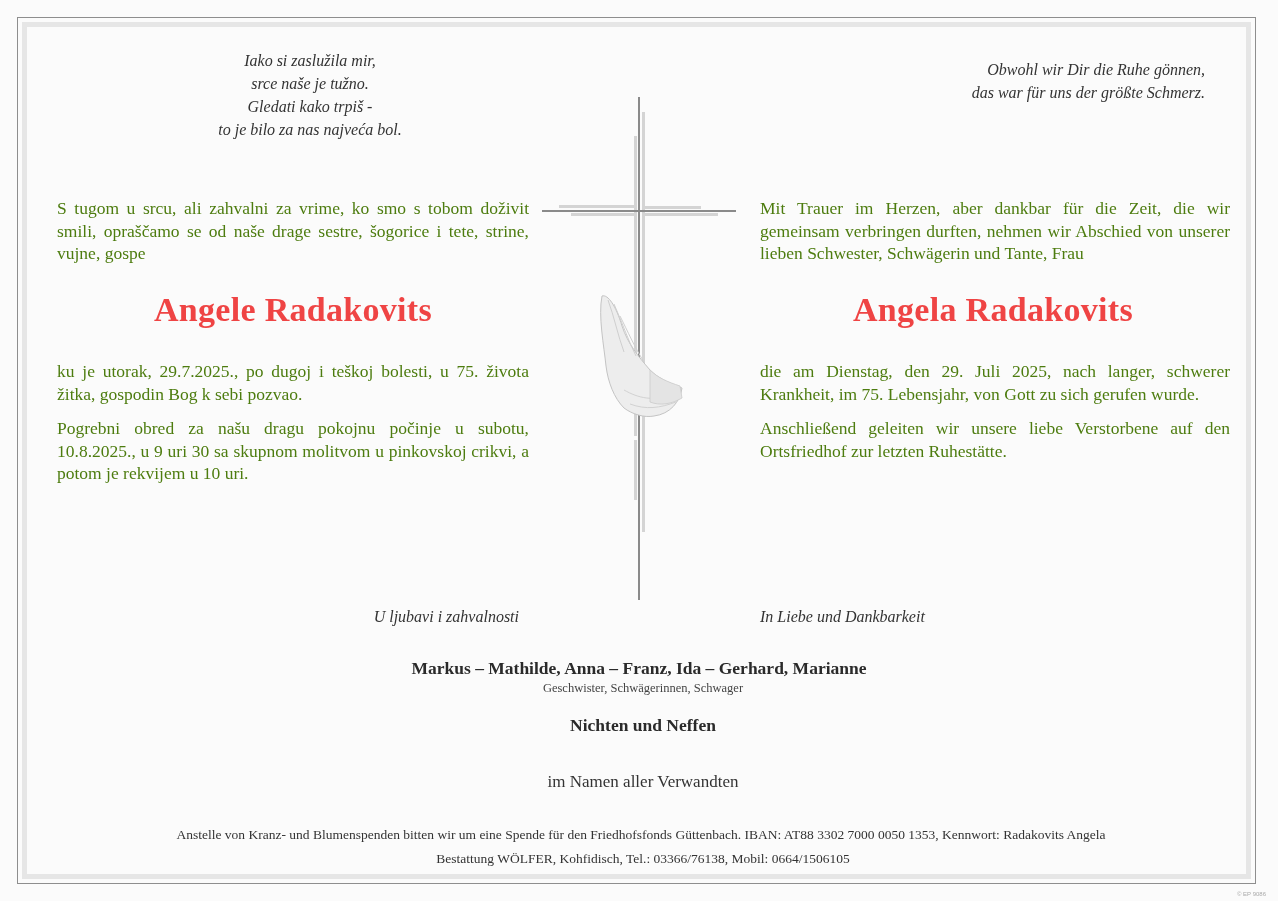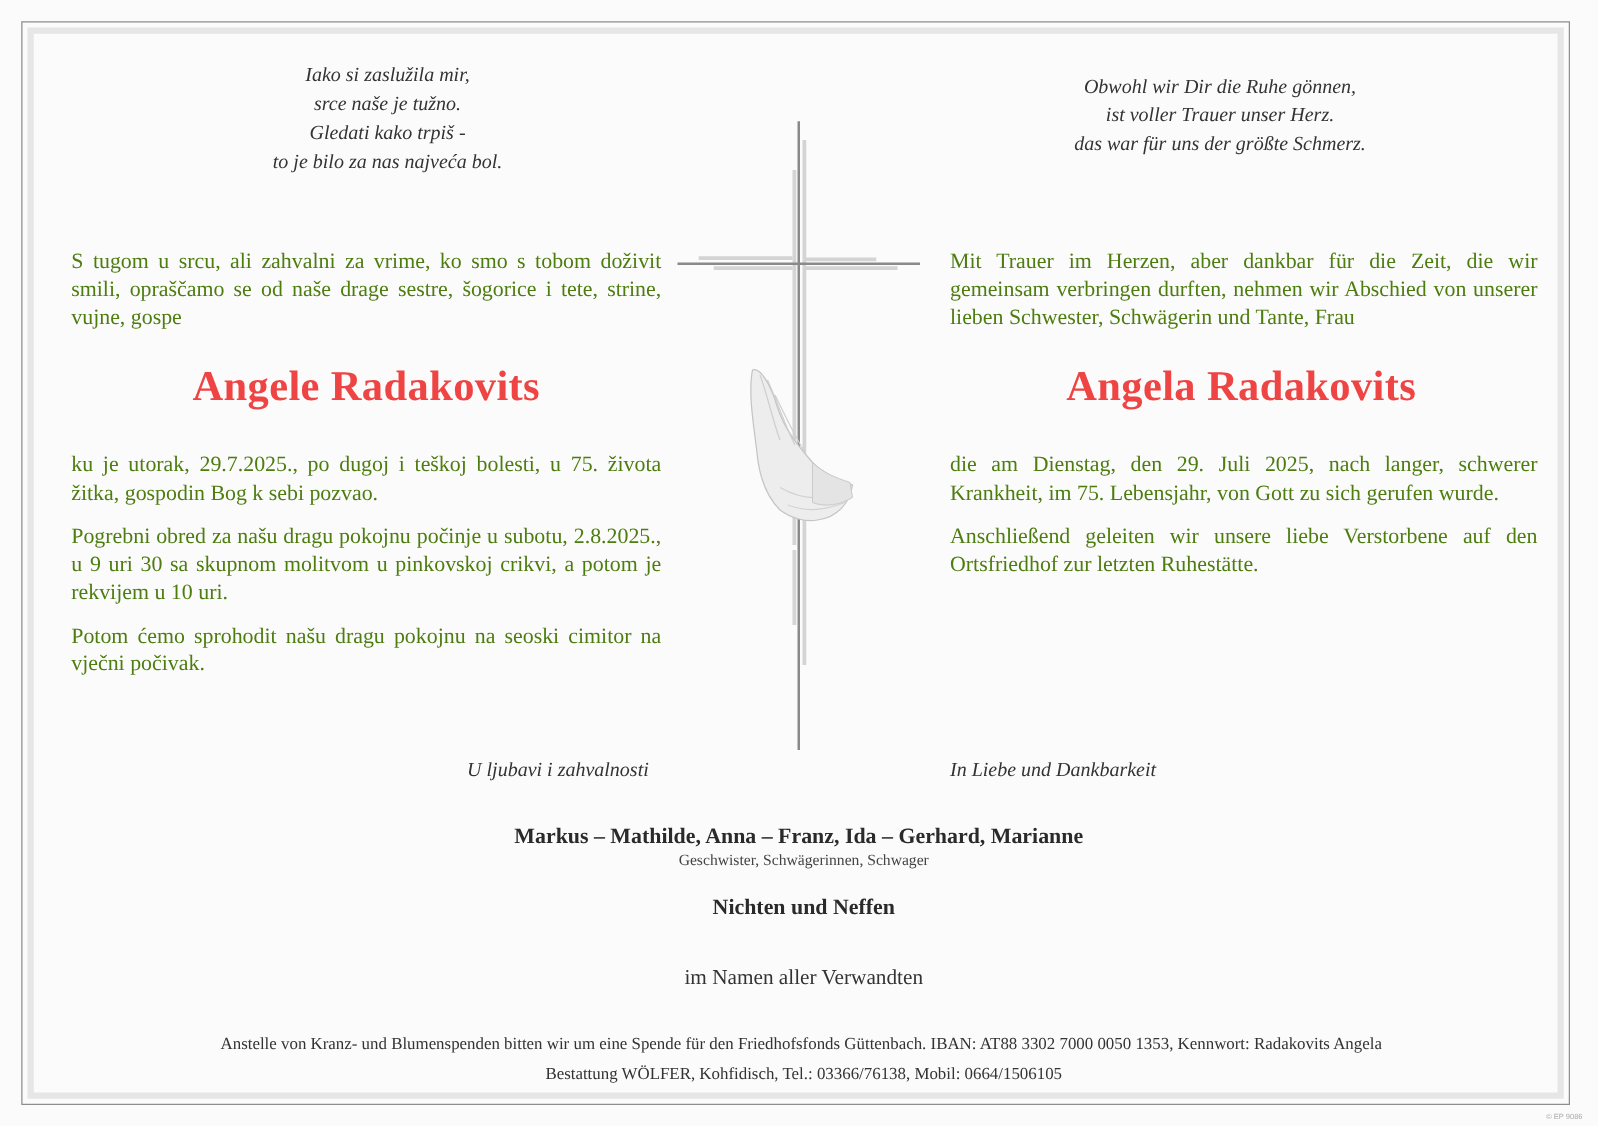--- a/index.html
+++ b/index.html
@@ -42,23 +42,22 @@
 
 <div class="frame-outer"></div>
 <div class="frame-inner"></div>
 
 <div class="abs poem" style="left:150px; top:49px; width:320px;">
   <div>Iako si zaslužila mir,</div>
   <div>srce naše je tužno.</div>
   <div>Gledati kako trpiš -</div>
   <div>to je bilo za nas najveća bol.</div>
 </div>
-<div class="abs poem" style="left:796px; top:58px; width:360px;">
+<div class="abs poem" style="left:845px; top:58px; width:360px;text-align:right;">
   <div>Obwohl wir Dir die Ruhe gönnen,</div>
-  <div>ist voller Trauer unser Herz.</div>
   <div>das war für uns der größte Schmerz.</div>
 </div>
 
 <div>
   <div class="cross-l" style="left:634px; top:136px; width:3px; height:300px;"></div>
   <div class="cross-l" style="left:642px; top:112px; width:3px; height:420px;"></div>
   <div class="cross-l" style="left:559px; top:205px; width:75px; height:3px;"></div>
   <div class="cross-l" style="left:571px; top:213px; width:63px; height:3px;"></div>
   <div class="cross-l" style="left:643px; top:206px; width:58px; height:3px;"></div>
   <div class="cross-l" style="left:643px; top:213px; width:75px; height:3px;"></div>
@@ -73,22 +72,21 @@
   <path d="M30 104 C44 112, 60 116, 80 108 M36 118 C52 124, 66 122, 82 116" stroke="#d2d2d2" stroke-width="1" fill="none"></path>
   <path d="M56 84 C64 92, 74 96, 86 100 L88 112 C78 118, 66 120, 56 116 Z" fill="#e4e4e4" stroke="#cacaca" stroke-width="0.8"></path>
 </svg>
 
 <div class="abs para" style="left:57px; top:197px; width:472px;">
   <p>S tugom u srcu, ali zahvalni za vrime, ko smo s tobom doživit smili, opraščamo se od naše drage sestre, šogorice i tete, strine, vujne, gospe</p>
 </div>
 <div class="abs name" style="left:57px; top:291px; width:472px;">Angele Radakovits</div>
 <div class="abs para" style="left:57px; top:360px; width:472px;">
   <p>ku je utorak, 29.7.2025., po dugoj i teškoj bolesti, u 75. života žitka, gospodin Bog k sebi pozvao.</p>
-  <p>Pogrebni obred za našu dragu pokojnu počinje u subotu, 2.8.2025., u 9 uri 30 sa skupnom molitvom u pinkovskoj crikvi, a potom je rekvijem u 10 uri.</p>
-  <p>Potom ćemo sprohodit našu dragu pokojnu na seoski cimitor na vječni počivak.</p>
+  <p>Pogrebni obred za našu dragu pokojnu počinje u subotu, 10.8.2025., u 9 uri 30 sa skupnom molitvom u pinkovskoj crikvi, a potom je rekvijem u 10 uri.</p>
 </div>
 <div class="abs sign" style="left:47px; top:608px; width:472px; text-align:right;">U ljubavi i zahvalnosti</div>
 
 <div class="abs para" style="left:760px; top:197px; width:470px;">
   <p>Mit Trauer im Herzen, aber dankbar für die Zeit, die wir gemeinsam verbringen durften, nehmen wir Abschied von unserer lieben Schwester, Schwägerin und Tante, Frau</p>
 </div>
 <div class="abs name" style="left:760px; top:291px; width:466px;">Angela Radakovits</div>
 <div class="abs para" style="left:760px; top:360px; width:470px;">
   <p>die am Dienstag, den 29. Juli 2025, nach langer, schwerer Krankheit, im 75. Lebensjahr, von Gott zu sich gerufen wurde.</p>
   <p>Anschließend geleiten wir unsere liebe Verstorbene auf den Ortsfriedhof zur letzten Ruhestätte.</p>

